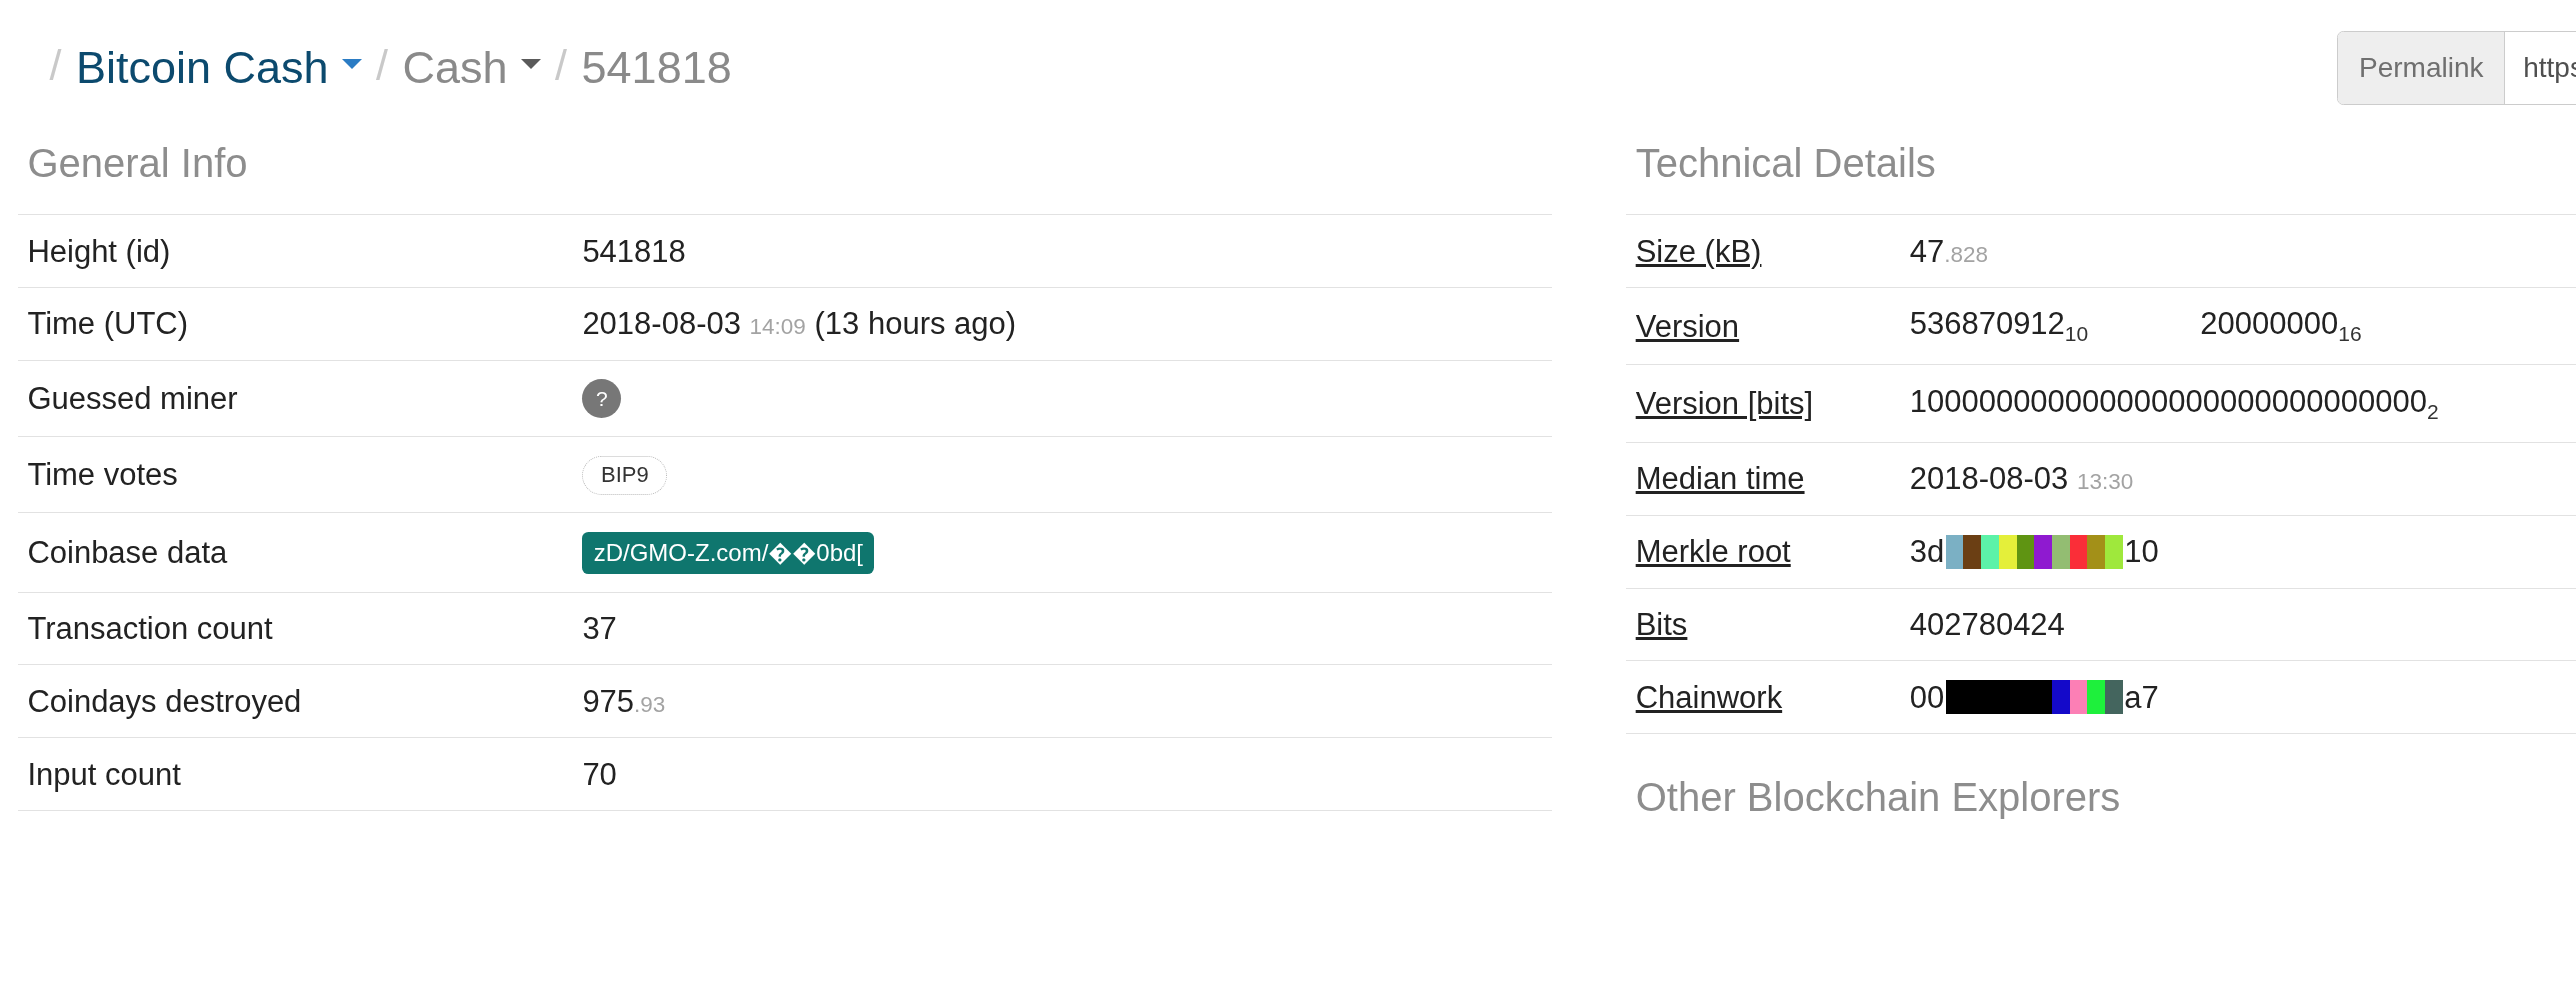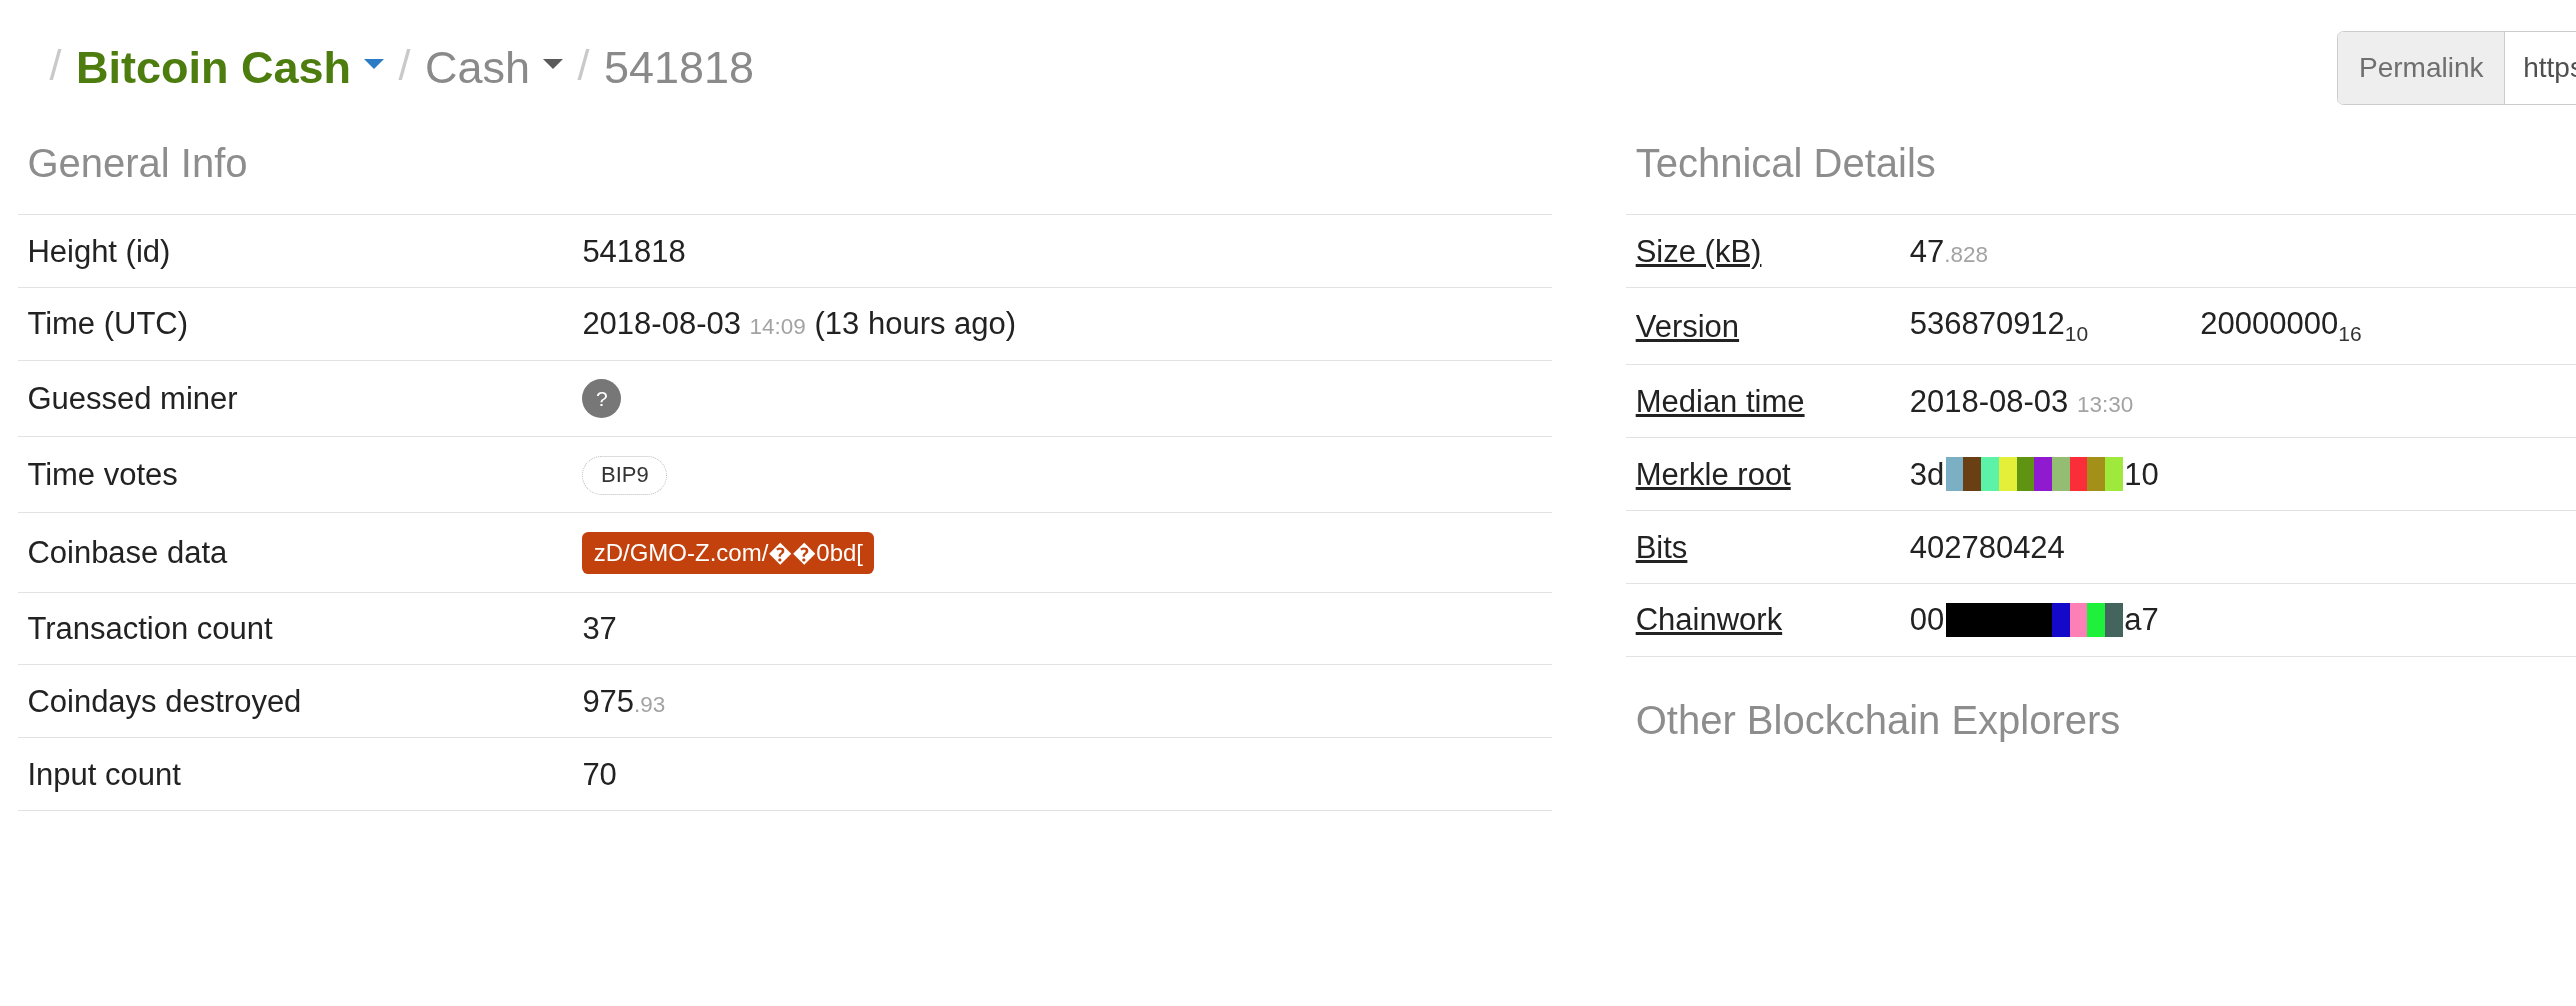--- a/index.html
+++ b/index.html
@@ -24,23 +24,23 @@
   }
   .crumb-sep {
     color: #c9c9c9;
     font-size: 43px;
     font-weight: 300;
     margin: 0 14.5px;
     line-height: 1;
     padding-bottom: 4.8px;
   }
   .crumb-link {
-    color: #4d7c0f;
+    color: #0c4a6e;
     font-size: 45px;
-    font-weight: 700;
+    font-weight: 400;
     line-height: 1;
     text-decoration: none;
     white-space: nowrap;
   }
   .crumb-plain {
     color: #8a8a8a;
     font-size: 45px;
     font-weight: 400;
     line-height: 1;
     white-space: nowrap;
@@ -159,21 +159,21 @@
     border: 1.6px dotted #b9b9b9;
     border-radius: 22.5px;
     padding: 7.2px 17.7px;
     font-size: 22px;
     color: #333;
     line-height: 1;
     vertical-align: middle;
   }
   .badge-dark {
     display: inline-block;
-    background: #c2410c;
+    background: #0f766e;
     color: #ffffff;
     border-radius: 6.4px;
     padding: 7.2px 11.3px;
     font-size: 24px;
     line-height: 1.15;
     vertical-align: middle;
     font-family: "Liberation Sans", sans-serif;
   }
 
   
@@ -292,20 +292,26 @@
           <td class="v">
             <span style="display:inline-block;width:282px;">
               <span>536870912</span><span class="sub">10</span>
             </span>
             <span style="display:inline-block;">
               <span>20000000</span><span class="sub">16</span>
             </span>
           </td>
         </tr>
 
+        <tr>
+          <td class="k">Version [bits]</td>
+          <td class="v">
+            <span>100000000000000000000000000000</span><span class="sub">2</span>
+          </td>
+        </tr>
 
         <tr>
           <td class="k">Median time</td>
           <td class="v">
             <span>2018-08-03</span>
             <span class="muted-sm">13:30</span>
           </td>
         </tr>
 
         <tr>

